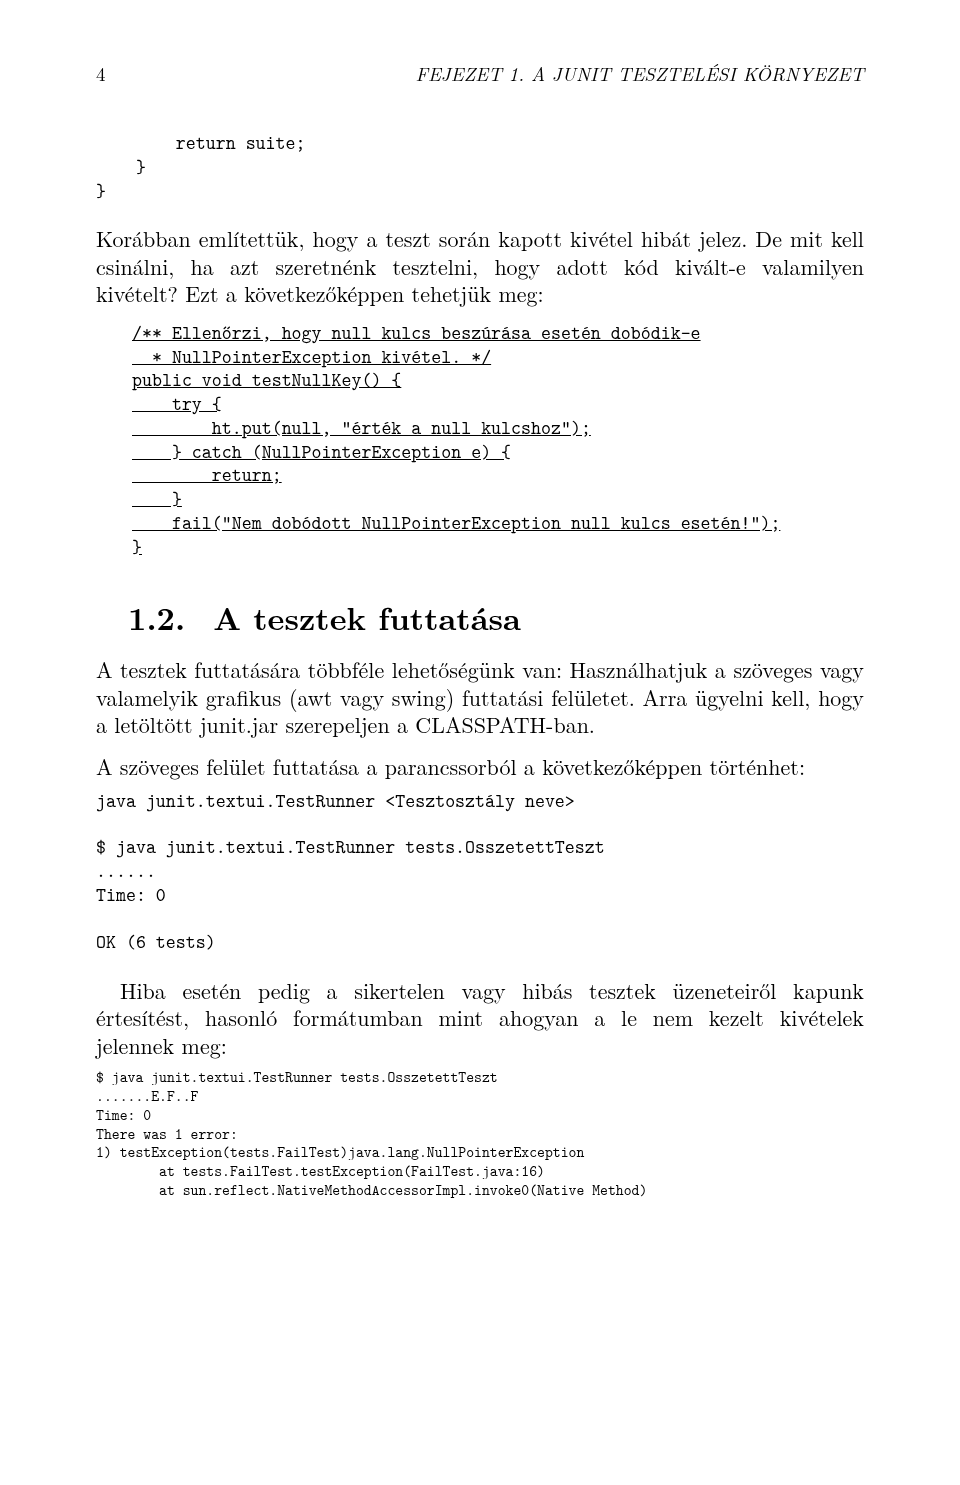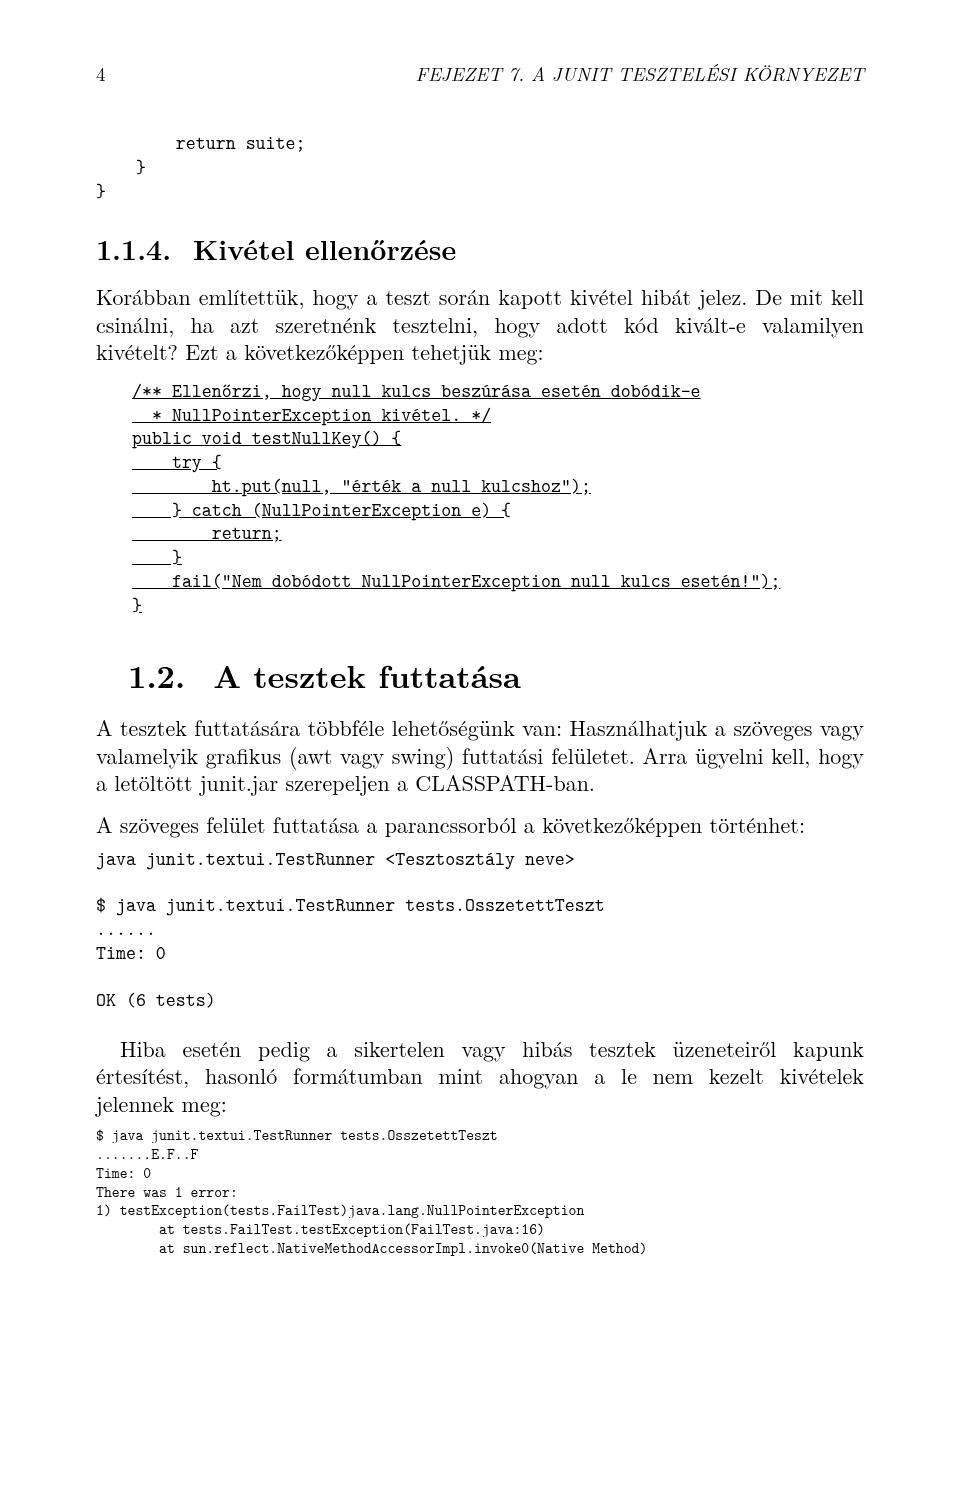--- a/index.html
+++ b/index.html
@@ -61,30 +61,27 @@
   p.indent { text-indent: 24px; }
   p.noskip { margin-bottom: 10px; }
 </style>
 </head>
 <body>
 
 <div class="page">
 
   <div class="header">
     <span class="page-num">4</span>
-    <span>FEJEZET 7. A JUNIT TESZTELÉSI KÖRNYEZET</span>
+    <span>FEJEZET 1. A JUNIT TESZTELÉSI KÖRNYEZET</span>
   </div>
 
   <pre class="code">        return suite;
     }
 }</pre>
 
-  <h2>
-    <span class="num">1.1.4.</span><span>Kivétel ellenőrzése</span>
-  </h2>
 
   <p>Korábban említettük, hogy a teszt során kapott kivétel hibát jelez. De mit kell csinálni, ha azt szeretnénk tesztelni, hogy adott kód kivált-e valamilyen kivételt? Ezt a követke­zőképpen tehetjük meg:</p>
 
   <pre class="code code-indent">/** Ellenőrzi, hogy null kulcs beszúrása esetén dobódik-e
   * NullPointerException kivétel. */
 public void testNullKey() {
     try {
         ht.put(null, "érték a null kulcshoz");
     } catch (NullPointerException e) {
         return;

